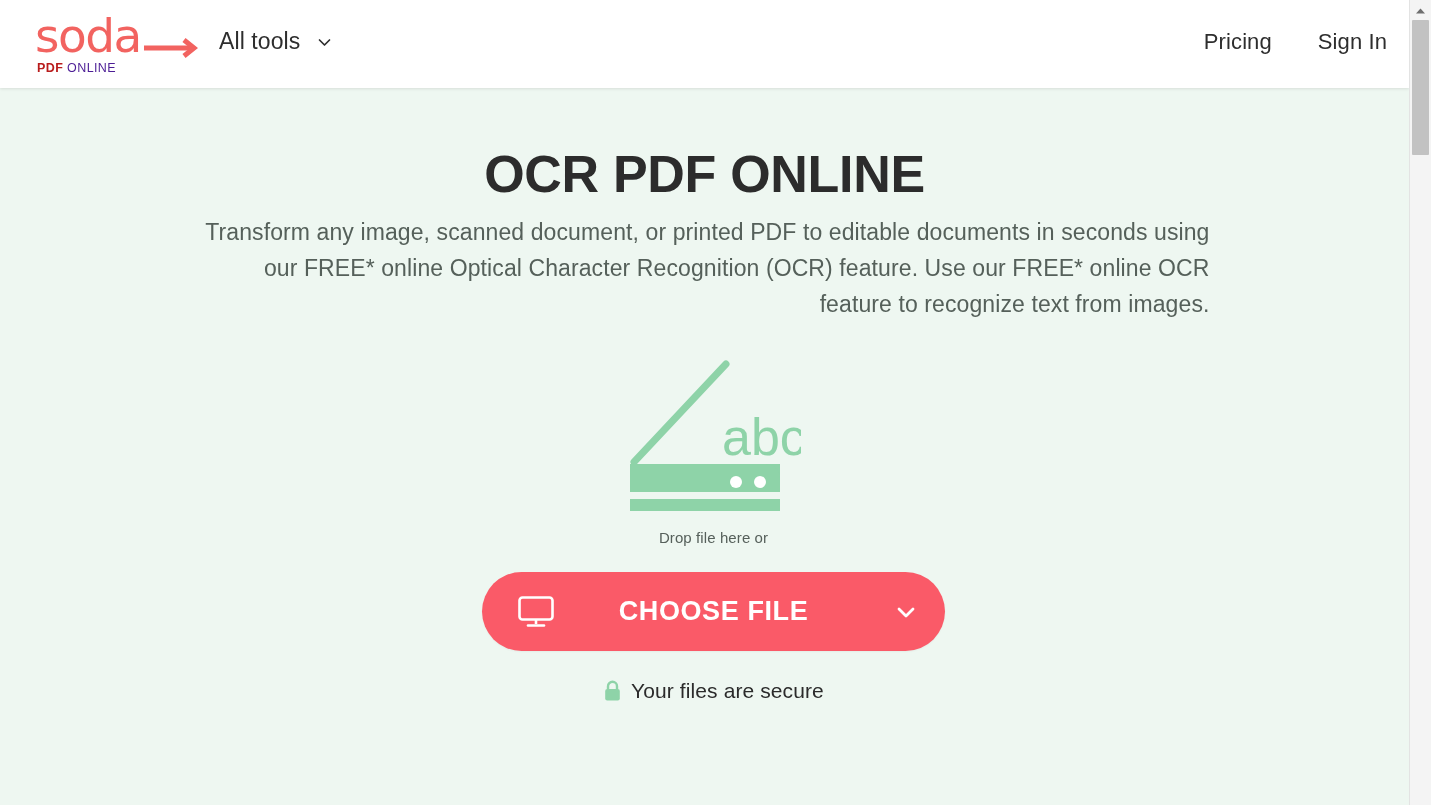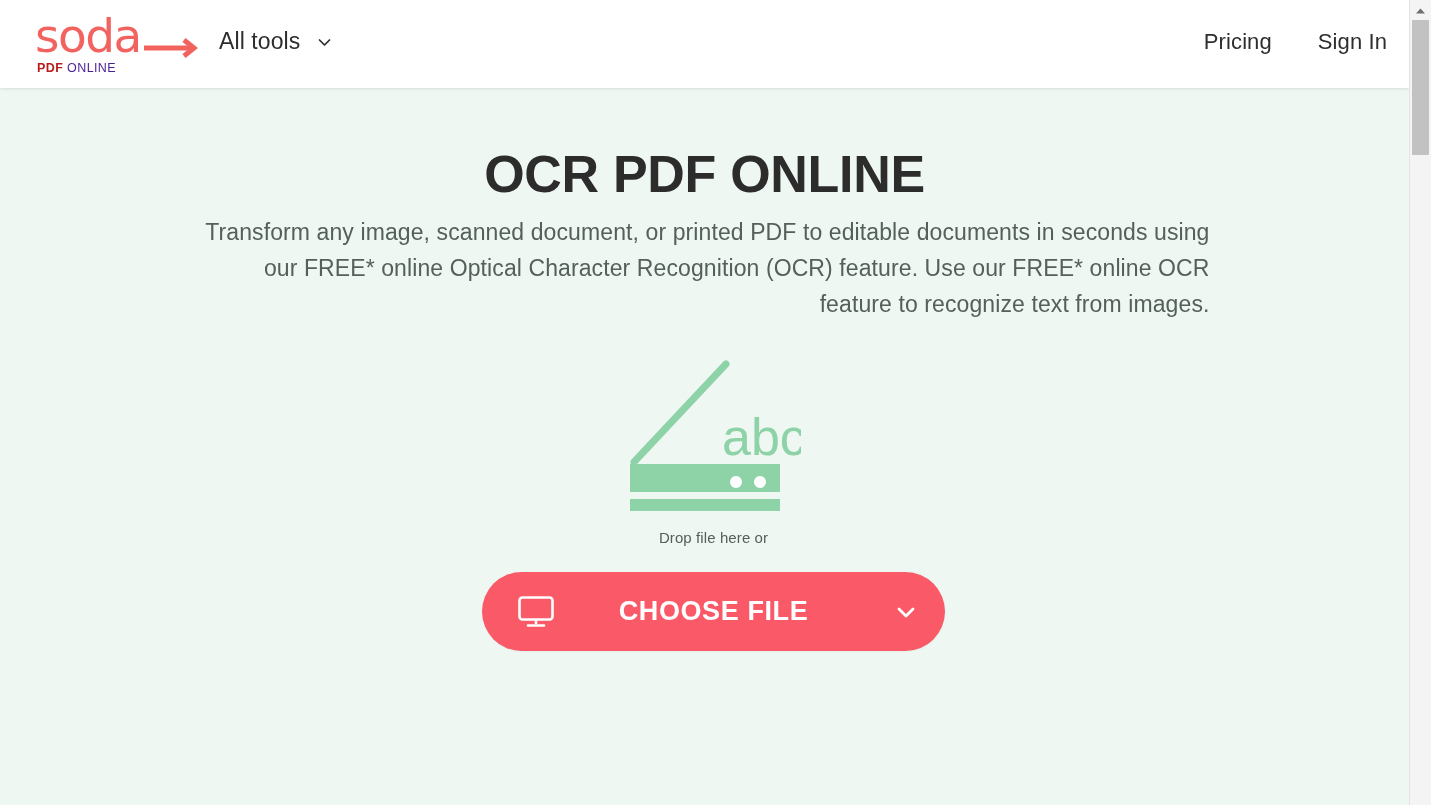--- a/index.html
+++ b/index.html
@@ -334,20 +334,29 @@
             </svg>
           </span>
           <span class="btn-label">CHOOSE FILE</span>
           <span class="btn-chevron">
             <svg width="22" height="22" viewBox="0 0 22 22" aria-hidden="true">
               <polyline points="4,8 11,15 18,8" fill="none" stroke="#ffffff" stroke-width="2.8" stroke-linecap="round" stroke-linejoin="round"></polyline>
             </svg>
           </span>
         </button>
 
+        <div class="secure">
+          <span class="lock-icon">
+            <svg width="19" height="22" viewBox="0 0 19 22" aria-hidden="true">
+              <path d="M5 9 V6.3 a4.5 4.5 0 0 1 9 0 V9" fill="none" stroke="#8ed3a8" stroke-width="2.4"></path>
+              <rect x="2.2" y="9" width="14.6" height="11.5" rx="2" fill="#8ed3a8"></rect>
+            </svg>
+          </span>
+          <span class="secure-label">Your files are secure</span>
+        </div>
 
       </div>
     </div>
   </div>
 
   <div class="scrollbar">
     <div class="sb-btn up">
       <span>
         <svg width="11" height="8" viewBox="0 0 11 8" aria-hidden="true">
           <polygon points="5.5,1.5 10,6.5 1,6.5" fill="#6e6e6e"></polygon>

